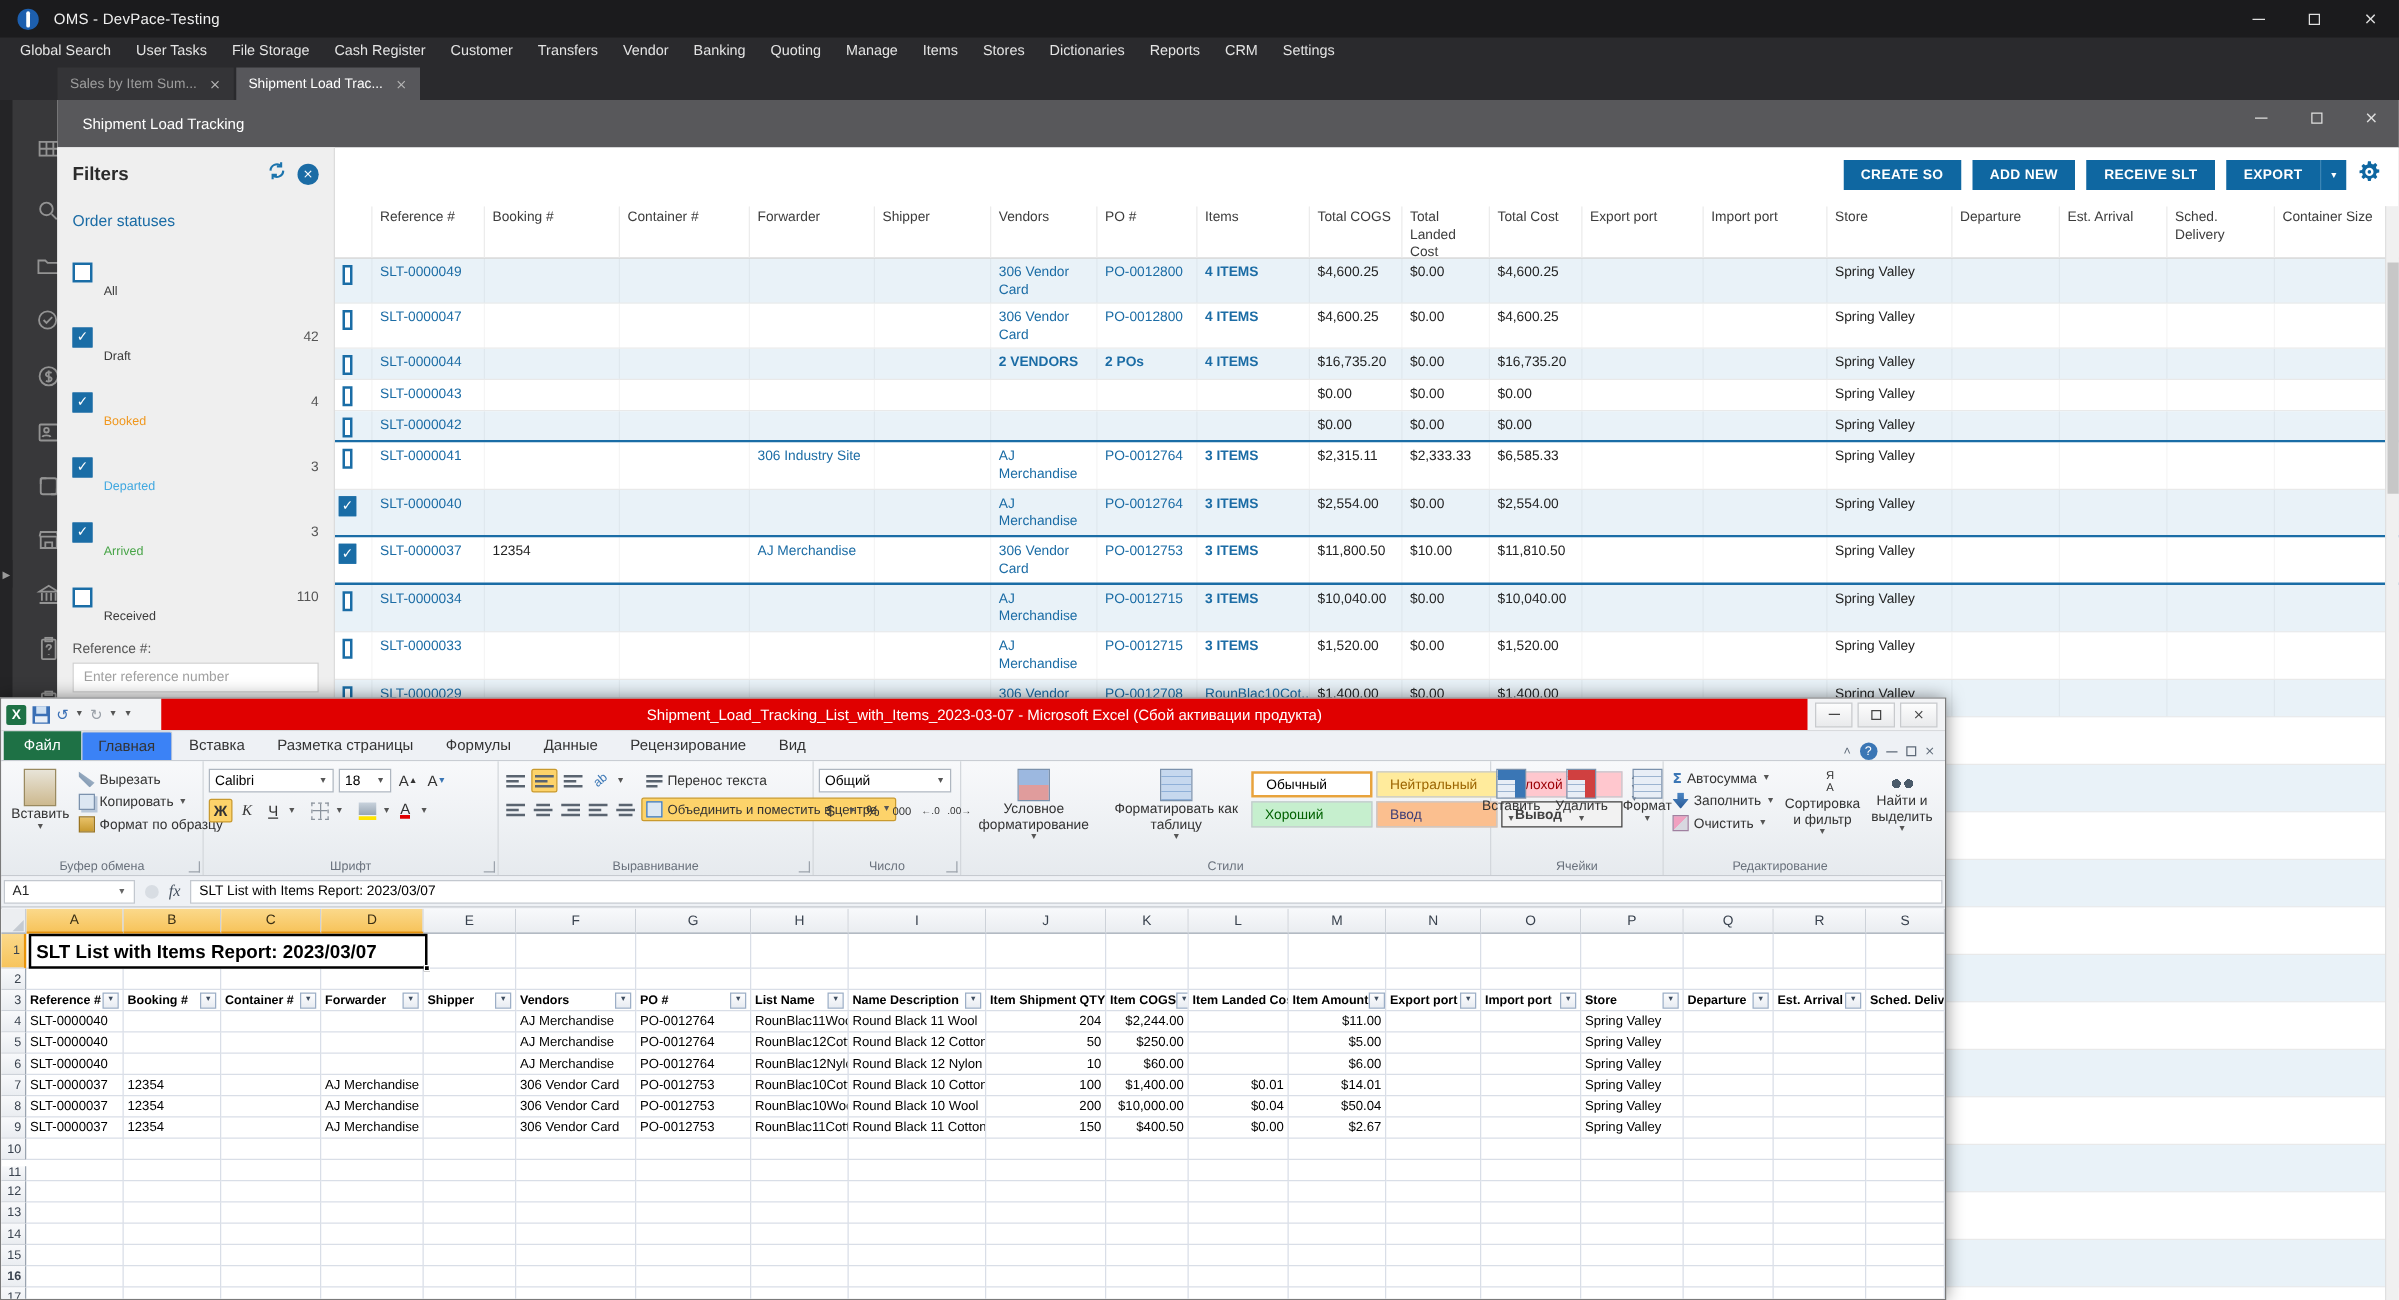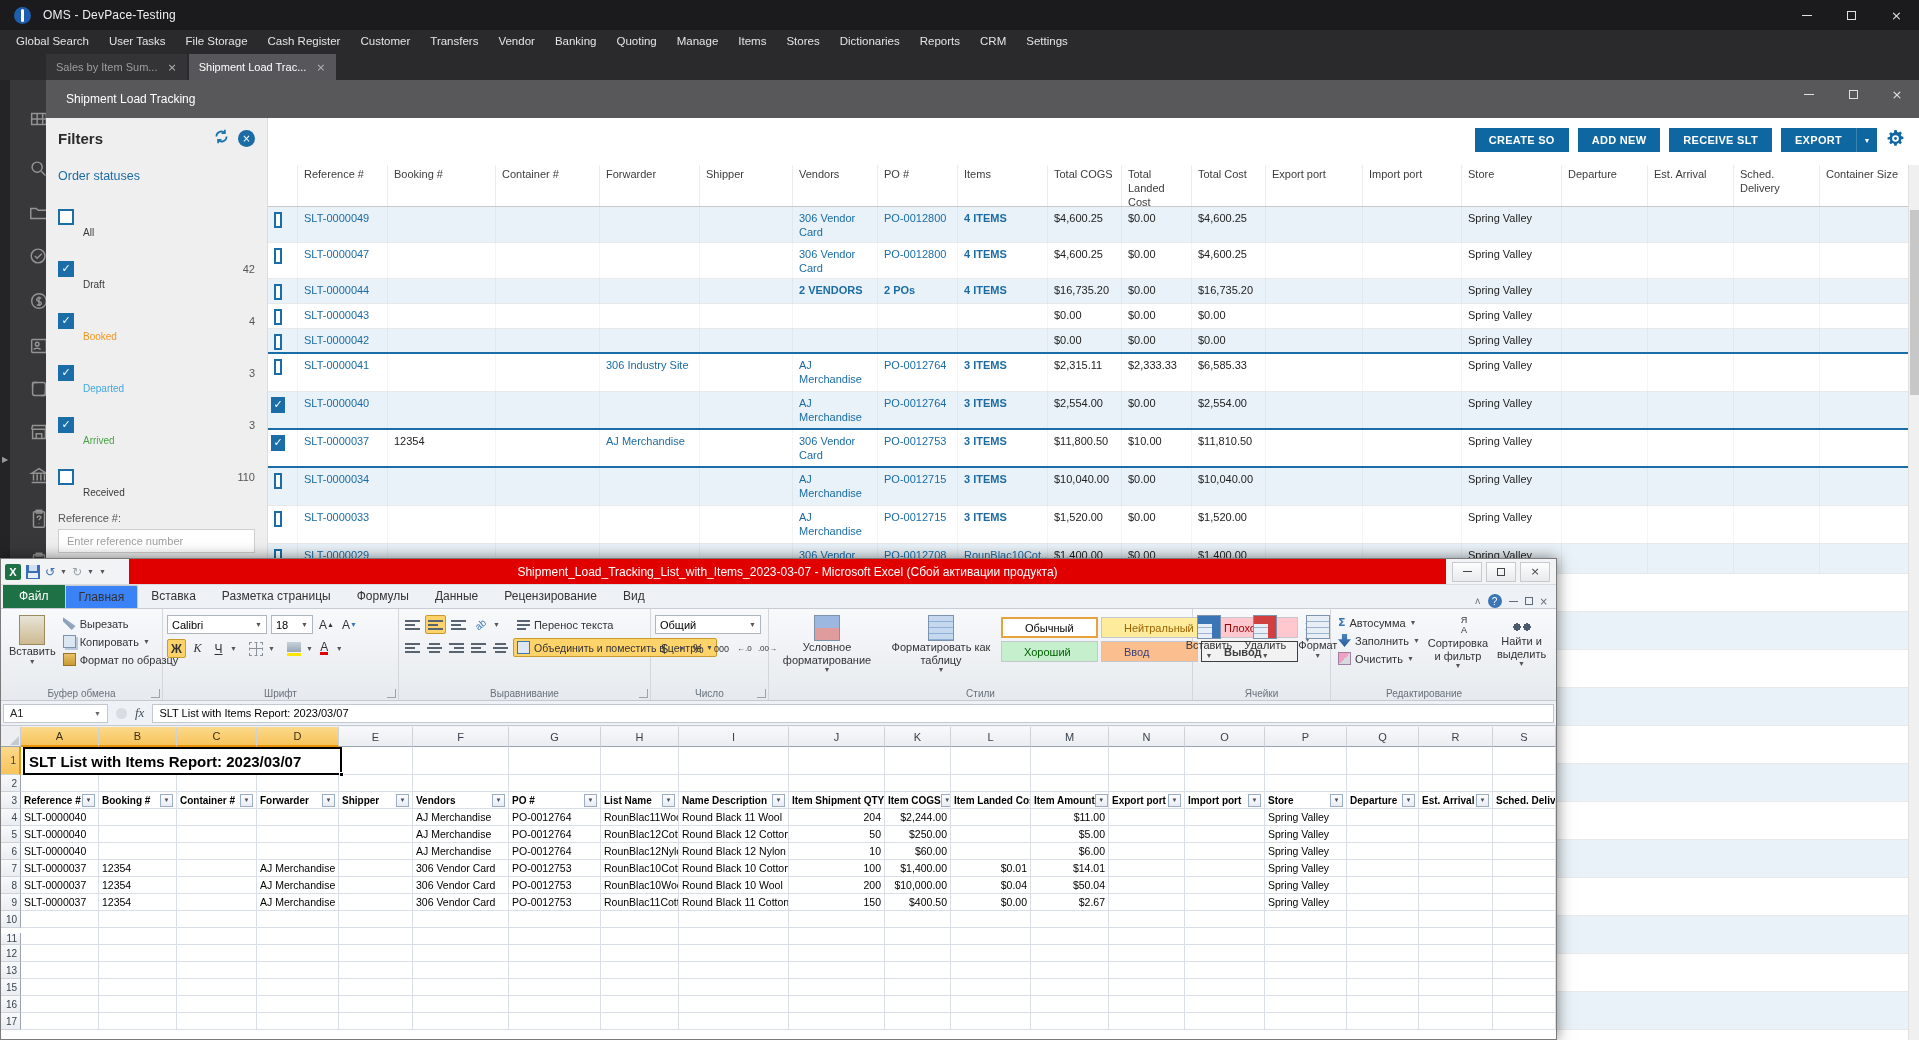--- a/index.html
+++ b/index.html
@@ -116,21 +116,21 @@
       linear-gradient(#5a6470,#5a6470) 0 9px/15px 2px no-repeat; }
   .bars.c { background:
       linear-gradient(#5a6470,#5a6470) 2px 1px/11px 2px no-repeat,
       linear-gradient(#5a6470,#5a6470) 0 5px/15px 2px no-repeat,
       linear-gradient(#5a6470,#5a6470) 2px 9px/11px 2px no-repeat; }
   .bars.r { background:
       linear-gradient(#5a6470,#5a6470) 0 1px/15px 2px no-repeat,
       linear-gradient(#5a6470,#5a6470) 5px 5px/10px 2px no-repeat,
       linear-gradient(#5a6470,#5a6470) 0 9px/15px 2px no-repeat; }
   .sgal { display:grid;grid-template-columns:repeat(3,97px);grid-auto-rows:21px;gap:3px; }
-  .scell { font-size:11px;display:flex;align-items:center;padding:0 22px;border:1px solid #c4c8ce;background:#fff; }
+  .scell { font-size:11px;display:flex;align-items:center;padding:0 10px;border:1px solid #c4c8ce;background:#fff; }
 
   #xl-formula { position:absolute;left:0;top:142px;right:0;height:25px;background:#eef1f5;border-bottom:1px solid #c6cad0;display:flex;align-items:center;padding:2px 2px; }
   #namebox { width:105px;height:19px;background:#fff;border:1px solid #c3c8cf;font-size:11px;display:flex;align-items:center;padding:0 6px;color:#222; }
   #namebox .arrow{margin-left:auto;font-size:7px;color:#666;}
   #fx-circle { width:11px;height:11px;border-radius:50%;background:#d8dde3;margin:0 8px; }
   #fx-label { font-family:"Liberation Serif",serif;font-style:italic;font-size:13px;color:#44505e;margin-right:8px; }
   #formula-field { flex:1;height:19px;background:#fff;border:1px solid #c3c8cf;font-size:11px;display:flex;align-items:center;padding:0 6px;color:#000; }
 
   #xl-sheet { position:absolute;left:0;top:168px;right:0;bottom:0;background:#fff;overflow:hidden; }
   #col-letters { display:flex;height:20px; }
@@ -1291,20 +1291,42 @@
           <div class="xcell" style="width: 80px; flex: 0 0 auto; height: 17px;"></div>
           <div class="xcell" style="width: 78px; flex: 0 0 auto; height: 17px;"></div>
           <div class="xcell" style="width: 76px; flex: 0 0 auto; height: 17px;"></div>
           <div class="xcell" style="width: 80px; flex: 0 0 auto; height: 17px;"></div>
           <div class="xcell" style="width: 82px; flex: 0 0 auto; height: 17px;"></div>
           <div class="xcell" style="width: 72px; flex: 0 0 auto; height: 17px;"></div>
           <div class="xcell" style="width: 74px; flex: 0 0 auto; height: 17px;"></div>
           <div class="xcell" style="width: 63px; flex: 0 0 auto; height: 17px;"></div>
         </div>
         <div class="xrow" style="height: 17px;">
+          <div class="rownum">14</div>
+          <div class="xcell" style="width: 78px; flex: 0 0 auto; height: 17px;"></div>
+          <div class="xcell" style="width: 78px; flex: 0 0 auto; height: 17px;"></div>
+          <div class="xcell" style="width: 80px; flex: 0 0 auto; height: 17px;"></div>
+          <div class="xcell" style="width: 82px; flex: 0 0 auto; height: 17px;"></div>
+          <div class="xcell" style="width: 74px; flex: 0 0 auto; height: 17px;"></div>
+          <div class="xcell" style="width: 96px; flex: 0 0 auto; height: 17px;"></div>
+          <div class="xcell" style="width: 92px; flex: 0 0 auto; height: 17px;"></div>
+          <div class="xcell" style="width: 78px; flex: 0 0 auto; height: 17px;"></div>
+          <div class="xcell" style="width: 110px; flex: 0 0 auto; height: 17px;"></div>
+          <div class="xcell" style="width: 96px; flex: 0 0 auto; height: 17px;"></div>
+          <div class="xcell" style="width: 66px; flex: 0 0 auto; height: 17px;"></div>
+          <div class="xcell" style="width: 80px; flex: 0 0 auto; height: 17px;"></div>
+          <div class="xcell" style="width: 78px; flex: 0 0 auto; height: 17px;"></div>
+          <div class="xcell" style="width: 76px; flex: 0 0 auto; height: 17px;"></div>
+          <div class="xcell" style="width: 80px; flex: 0 0 auto; height: 17px;"></div>
+          <div class="xcell" style="width: 82px; flex: 0 0 auto; height: 17px;"></div>
+          <div class="xcell" style="width: 72px; flex: 0 0 auto; height: 17px;"></div>
+          <div class="xcell" style="width: 74px; flex: 0 0 auto; height: 17px;"></div>
+          <div class="xcell" style="width: 63px; flex: 0 0 auto; height: 17px;"></div>
+        </div>
+        <div class="xrow" style="height: 17px;">
           <div class="rownum">15</div>
           <div class="xcell" style="width: 78px; flex: 0 0 auto; height: 17px;"></div>
           <div class="xcell" style="width: 78px; flex: 0 0 auto; height: 17px;"></div>
           <div class="xcell" style="width: 80px; flex: 0 0 auto; height: 17px;"></div>
           <div class="xcell" style="width: 82px; flex: 0 0 auto; height: 17px;"></div>
           <div class="xcell" style="width: 74px; flex: 0 0 auto; height: 17px;"></div>
           <div class="xcell" style="width: 96px; flex: 0 0 auto; height: 17px;"></div>
           <div class="xcell" style="width: 92px; flex: 0 0 auto; height: 17px;"></div>
           <div class="xcell" style="width: 78px; flex: 0 0 auto; height: 17px;"></div>
           <div class="xcell" style="width: 110px; flex: 0 0 auto; height: 17px;"></div>
@@ -1312,21 +1334,21 @@
           <div class="xcell" style="width: 66px; flex: 0 0 auto; height: 17px;"></div>
           <div class="xcell" style="width: 80px; flex: 0 0 auto; height: 17px;"></div>
           <div class="xcell" style="width: 78px; flex: 0 0 auto; height: 17px;"></div>
           <div class="xcell" style="width: 76px; flex: 0 0 auto; height: 17px;"></div>
           <div class="xcell" style="width: 80px; flex: 0 0 auto; height: 17px;"></div>
           <div class="xcell" style="width: 82px; flex: 0 0 auto; height: 17px;"></div>
           <div class="xcell" style="width: 72px; flex: 0 0 auto; height: 17px;"></div>
           <div class="xcell" style="width: 74px; flex: 0 0 auto; height: 17px;"></div>
           <div class="xcell" style="width: 63px; flex: 0 0 auto; height: 17px;"></div>
         </div>
-        <div class="xrow" style="height: 17px;">
+        <div class="xrow" style="height: 17px; font-weight: bold;">
           <div class="rownum">16</div>
           <div class="xcell" style="width: 78px; flex: 0 0 auto; height: 17px;"></div>
           <div class="xcell" style="width: 78px; flex: 0 0 auto; height: 17px;"></div>
           <div class="xcell" style="width: 80px; flex: 0 0 auto; height: 17px;"></div>
           <div class="xcell" style="width: 82px; flex: 0 0 auto; height: 17px;"></div>
           <div class="xcell" style="width: 74px; flex: 0 0 auto; height: 17px;"></div>
           <div class="xcell" style="width: 96px; flex: 0 0 auto; height: 17px;"></div>
           <div class="xcell" style="width: 92px; flex: 0 0 auto; height: 17px;"></div>
           <div class="xcell" style="width: 78px; flex: 0 0 auto; height: 17px;"></div>
           <div class="xcell" style="width: 110px; flex: 0 0 auto; height: 17px;"></div>

